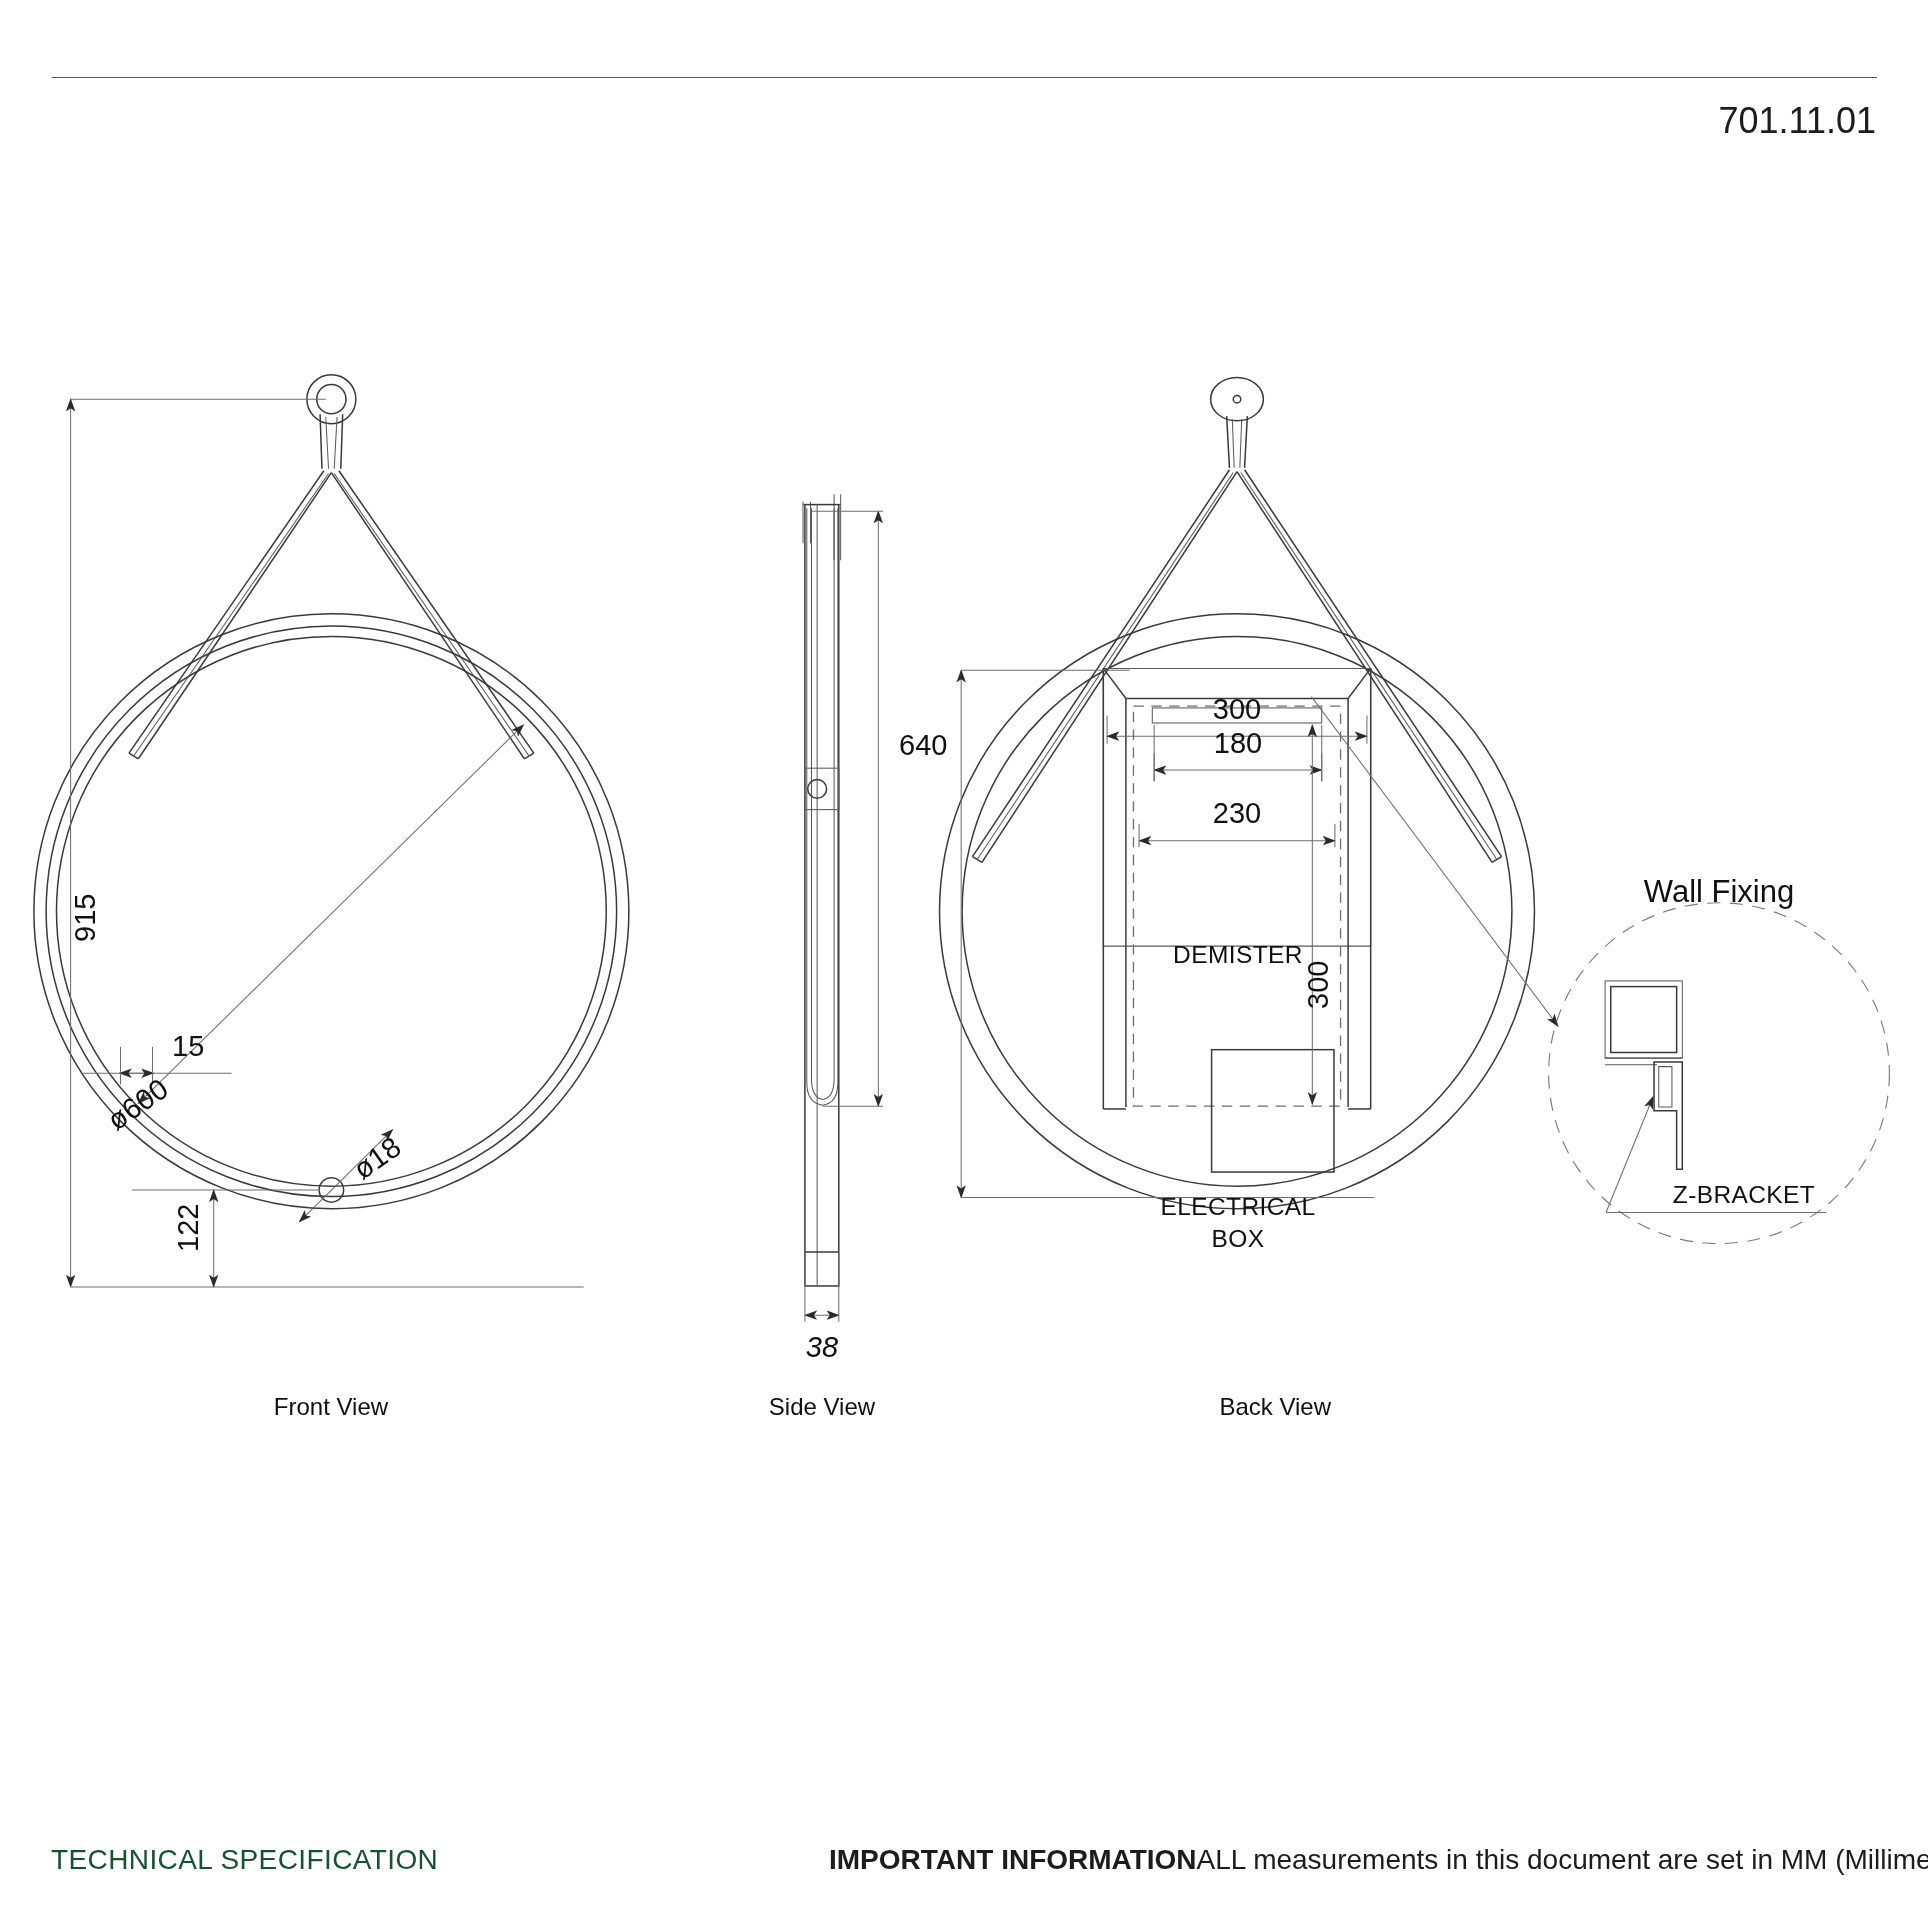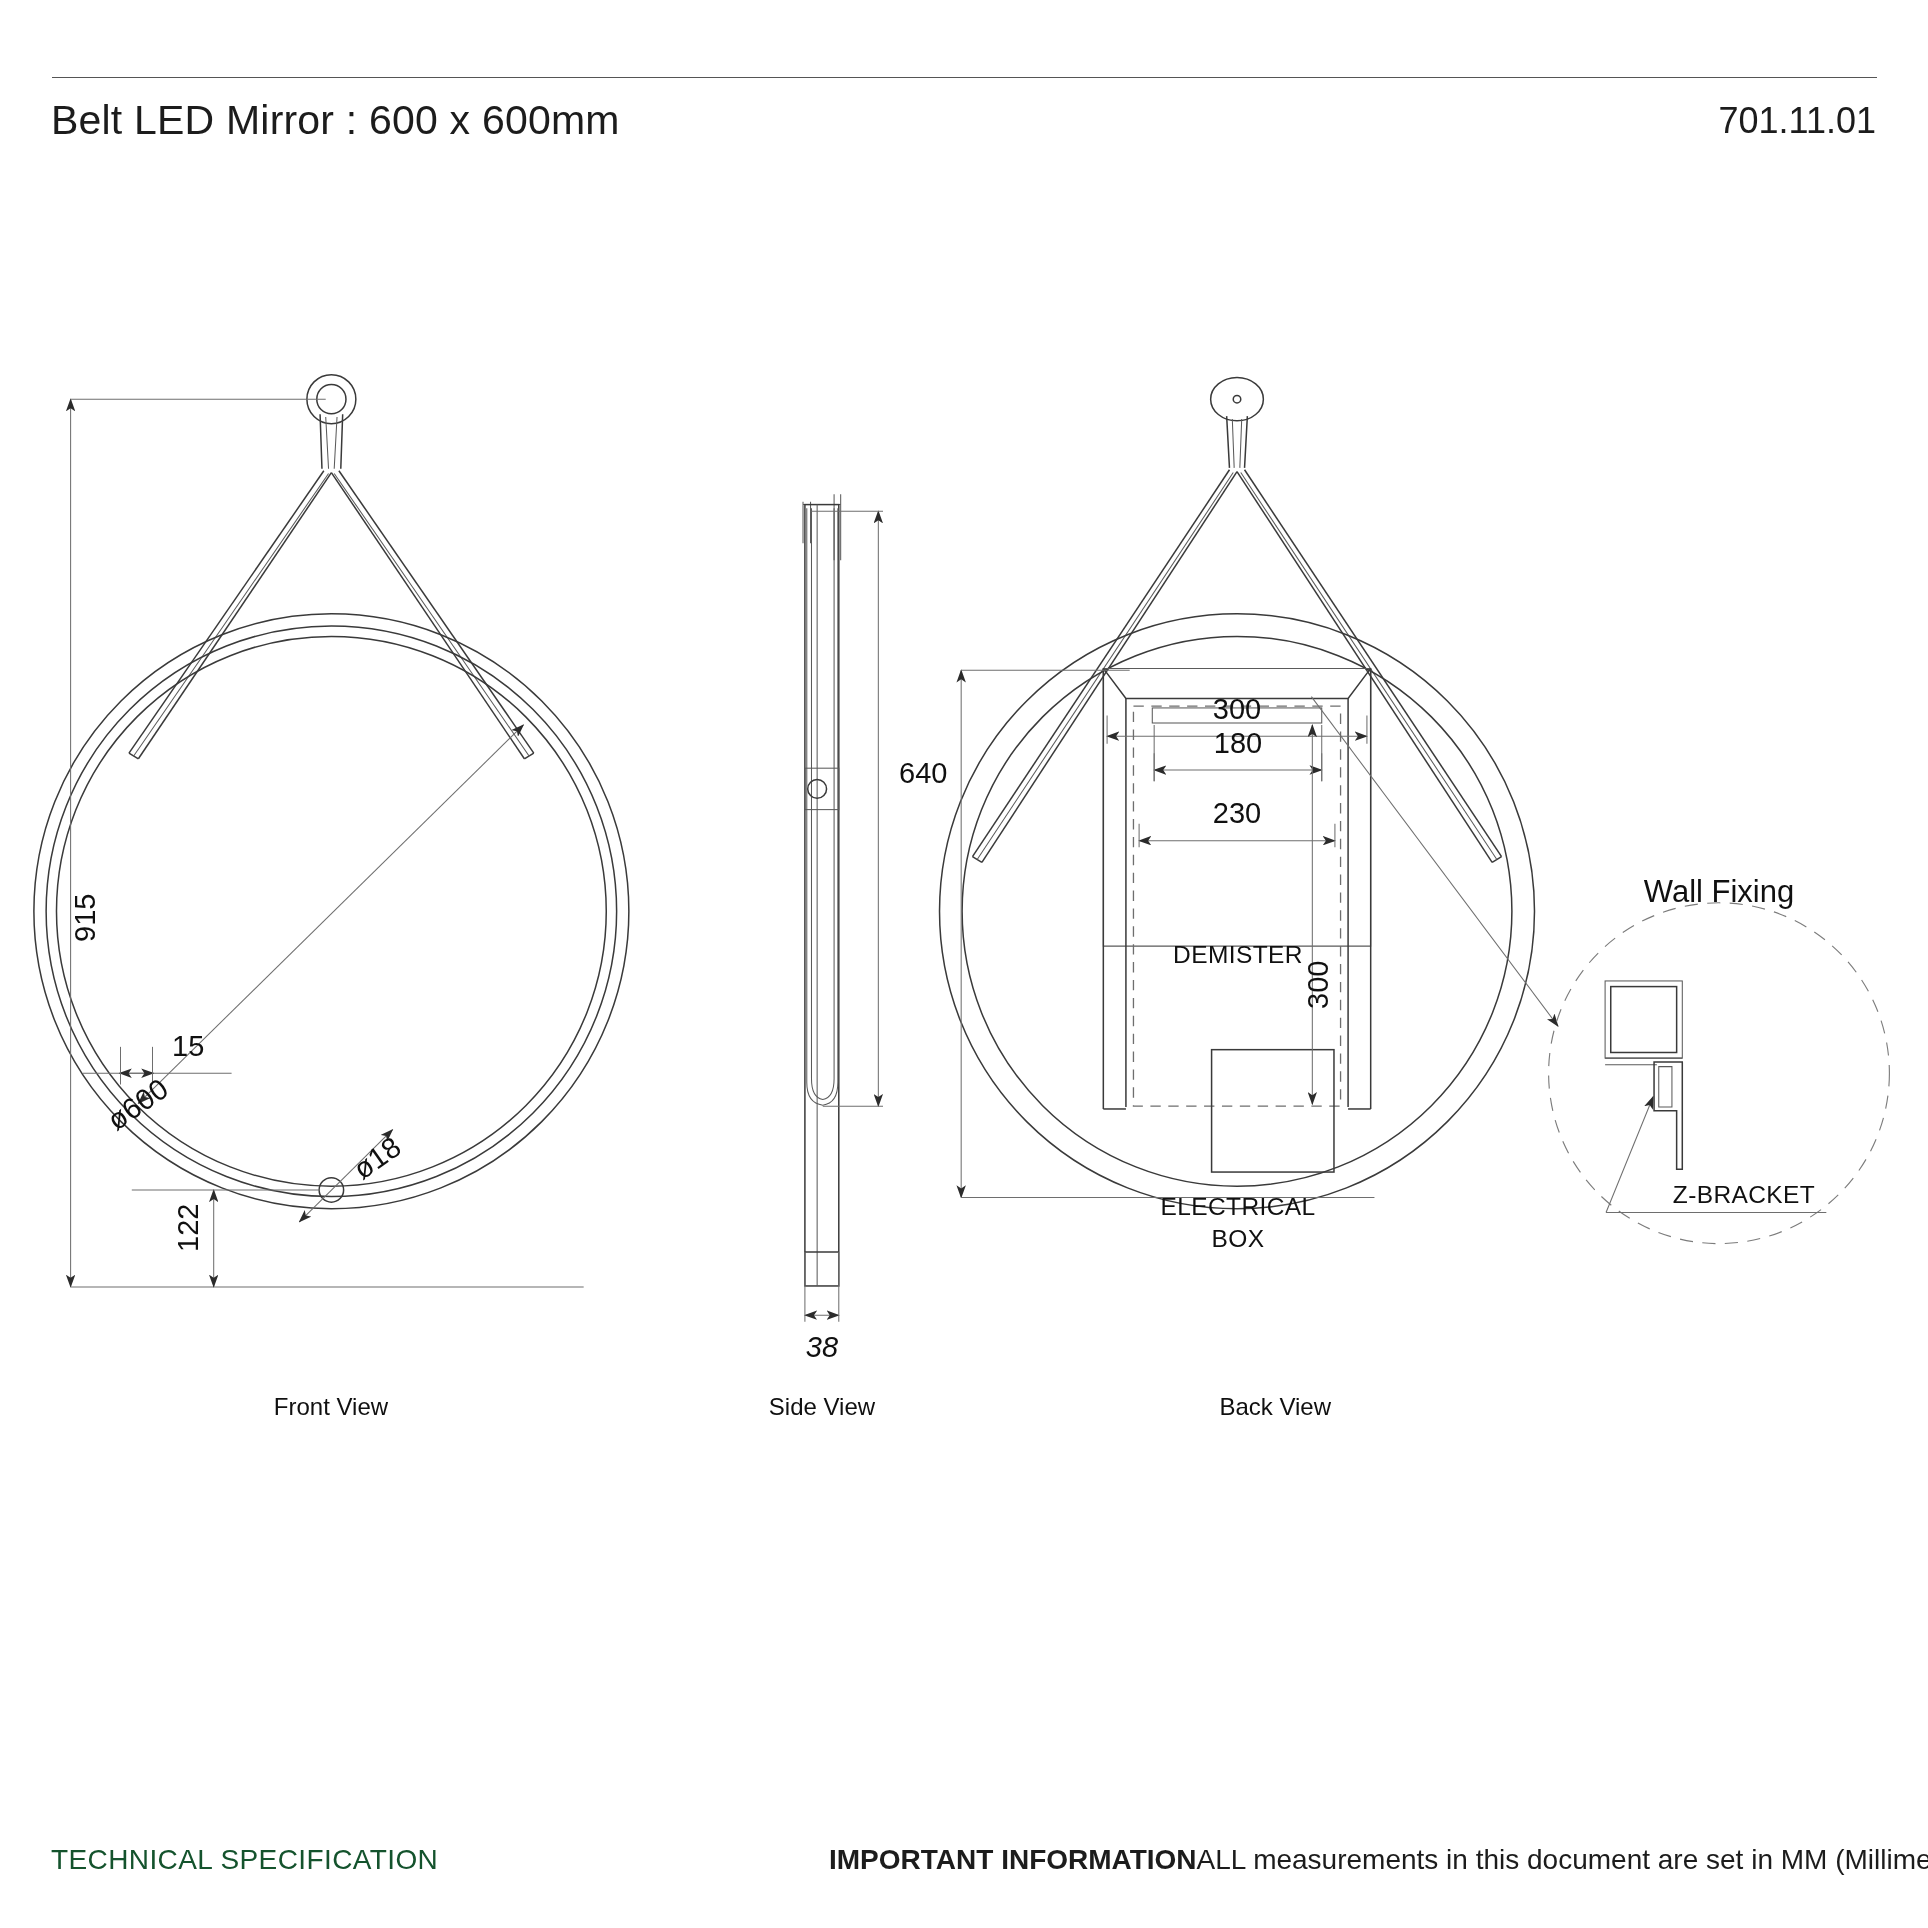--- a/index.html
+++ b/index.html
@@ -104,21 +104,20 @@
   .rot35    { transform: rotate(-35deg); transform-origin: left top; }
   .rot-i    { transform: rotate(-35deg); transform-origin: left top; }
   .ctr      { text-align: center; }
 </style>
 </head>
 <body>
 
 <div class="sheet">
 
   <div class="header-rule"></div>
-  <div class="title">Belt LED Mirror : 600 x 600mm</div>
   <div class="partno">701.11.01</div>
 
   <svg class="draw" viewBox="0 0 2048 2048">
     <defs>
       <marker id="arrEnd" markerWidth="14" markerHeight="10" refX="13" refY="5" orient="auto" markerUnits="userSpaceOnUse">
         <path d="M0,0 L14,5 L0,10 L3.4,5 Z" class="arrowfill"></path>
       </marker>
       <marker id="arrStart" markerWidth="14" markerHeight="10" refX="1" refY="5" orient="auto" markerUnits="userSpaceOnUse">
         <path d="M14,0 L0,5 L14,10 L10.6,5 Z" class="arrowfill"></path>
       </marker>
@@ -265,21 +264,21 @@
     </g>
   </svg>
 
   <div class="lbl dimtxt rot90" style="left:70px; top:942px;">915</div>
   <div class="lbl dimtxt" style="left:172px; top:1031px;">15</div>
   <div class="lbl dimtxt rot35" style="left:102px; top:1111px;">ø600</div>
   <div class="lbl dimtxt rot-i" style="left:348px; top:1160px;">ø18</div>
   <div class="lbl dimtxt rot90" style="left:173px; top:1252px;">122</div>
   <div class="lbl viewname ctr" style="left:237px; top:1394px; width:188px;">Front View</div>
 
-  <div class="lbl dimtxt" style="left:899px; top:730px;margin-top:28px;">640</div>
+  <div class="lbl dimtxt" style="left:899px; top:730px;">640</div>
   <div class="lbl dimtxt ctr" style="left:775px; top:1332px; width:94px;font-style:italic;">38</div>
   <div class="lbl viewname ctr" style="left:728px; top:1394px; width:188px;">Side View</div>
 
   <div class="lbl dimtxt ctr" style="left:1190px; top:694px; width:94px;">300</div>
   <div class="lbl dimtxt ctr" style="left:1191px; top:728px; width:94px;text-align:center;">180</div>
   <div class="lbl dimtxt ctr" style="left:1190px; top:798px; width:94px;">230</div>
   <div class="lbl dimtxt rot90" style="left:1303px; top:1009px;">300</div>
   <div class="lbl partlbl ctr" style="left:1144px; top:942px; width:188px;">DEMISTER</div>
   <div class="lbl partlbl ctr" style="left:1144px; top:1194px; width:188px;">ELECTRICAL</div>
   <div class="lbl partlbl ctr" style="left:1144px; top:1226px; width:188px;">BOX</div>

